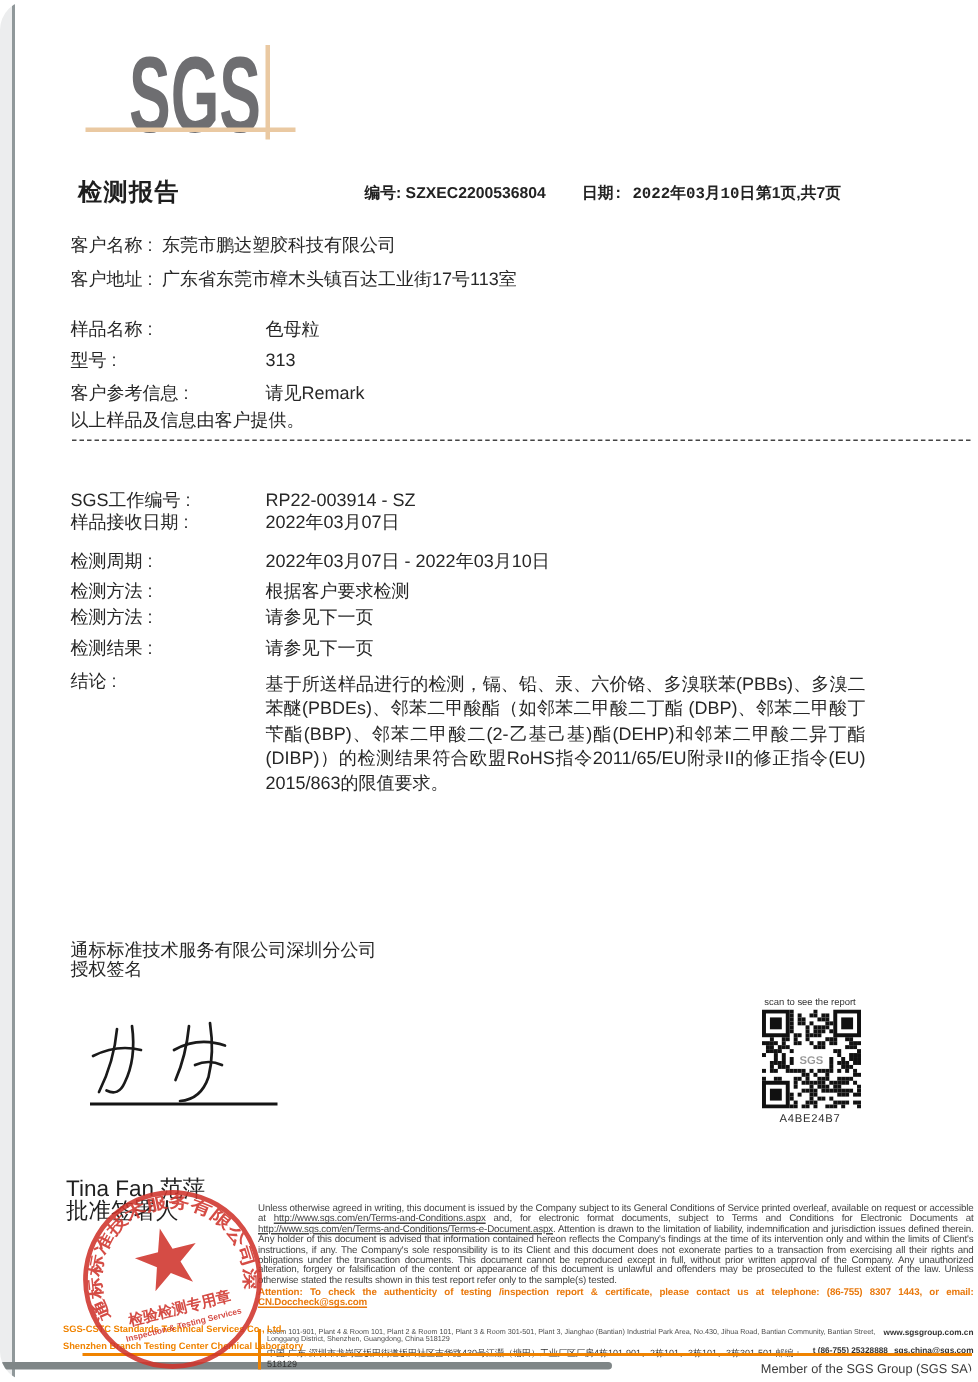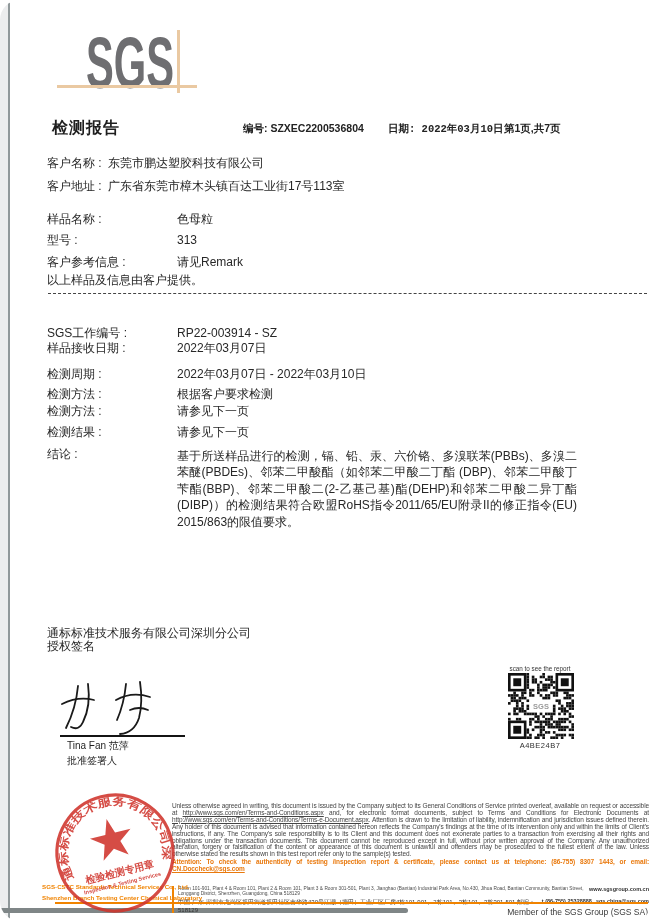--- a/index.html
+++ b/index.html
@@ -19,21 +19,21 @@
   .hmeta{top:122px;font-size:10.5px;font-weight:bold;color:#222;padding-left:45px;}
   
   .row{position:absolute;left:47px;display:flex;font-size:12px;color:#272727;line-height:13px;}
   .lbl{flex:none;}
   .w61{width:61px;}
   .w130{width:130px;}
   .para{width:400px;line-height:16.4px;text-align:justify;}
   .dash{left:48px;top:293px;width:599px;border-top:1.2px dashed #444;height:0;}
   
   .sigline{left:60px;top:735px;width:125px;height:1.5px;background:#141414;}
-  .sigtxt{left:67px;font-size:10px;color:#1f1f1f;}
+  .sigtxt{left:44px;font-size:15px;color:#1f1f1f;margin-top:44px;}
   
   .qrlabel{left:494px;top:665px;width:92px;text-align:center;font-size:6.3px;color:#333;}
   .qrbox{left:508px;top:673px;width:66px;height:66px;}
   .qrcode-text{left:494px;top:741px;width:92px;text-align:center;font-size:7.5px;letter-spacing:.5px;color:#2e2e2e;}
   
   .legal{left:172px;top:803px;width:477px;font-size:6.5px;line-height:6.9px;color:#454545;text-align:justify;letter-spacing:-0.1px;}
   .legal .u{text-decoration:underline;}
   .attention{color:#e9790d;font-weight:bold;margin-top:1px;}
   .addr{left:172px;top:886px;width:477px;border-left:2px solid #f08300;padding-left:4px;font-size:4.8px;color:#4c4c4c;}
   .addr-row{display:flex;align-items:flex-start;}

